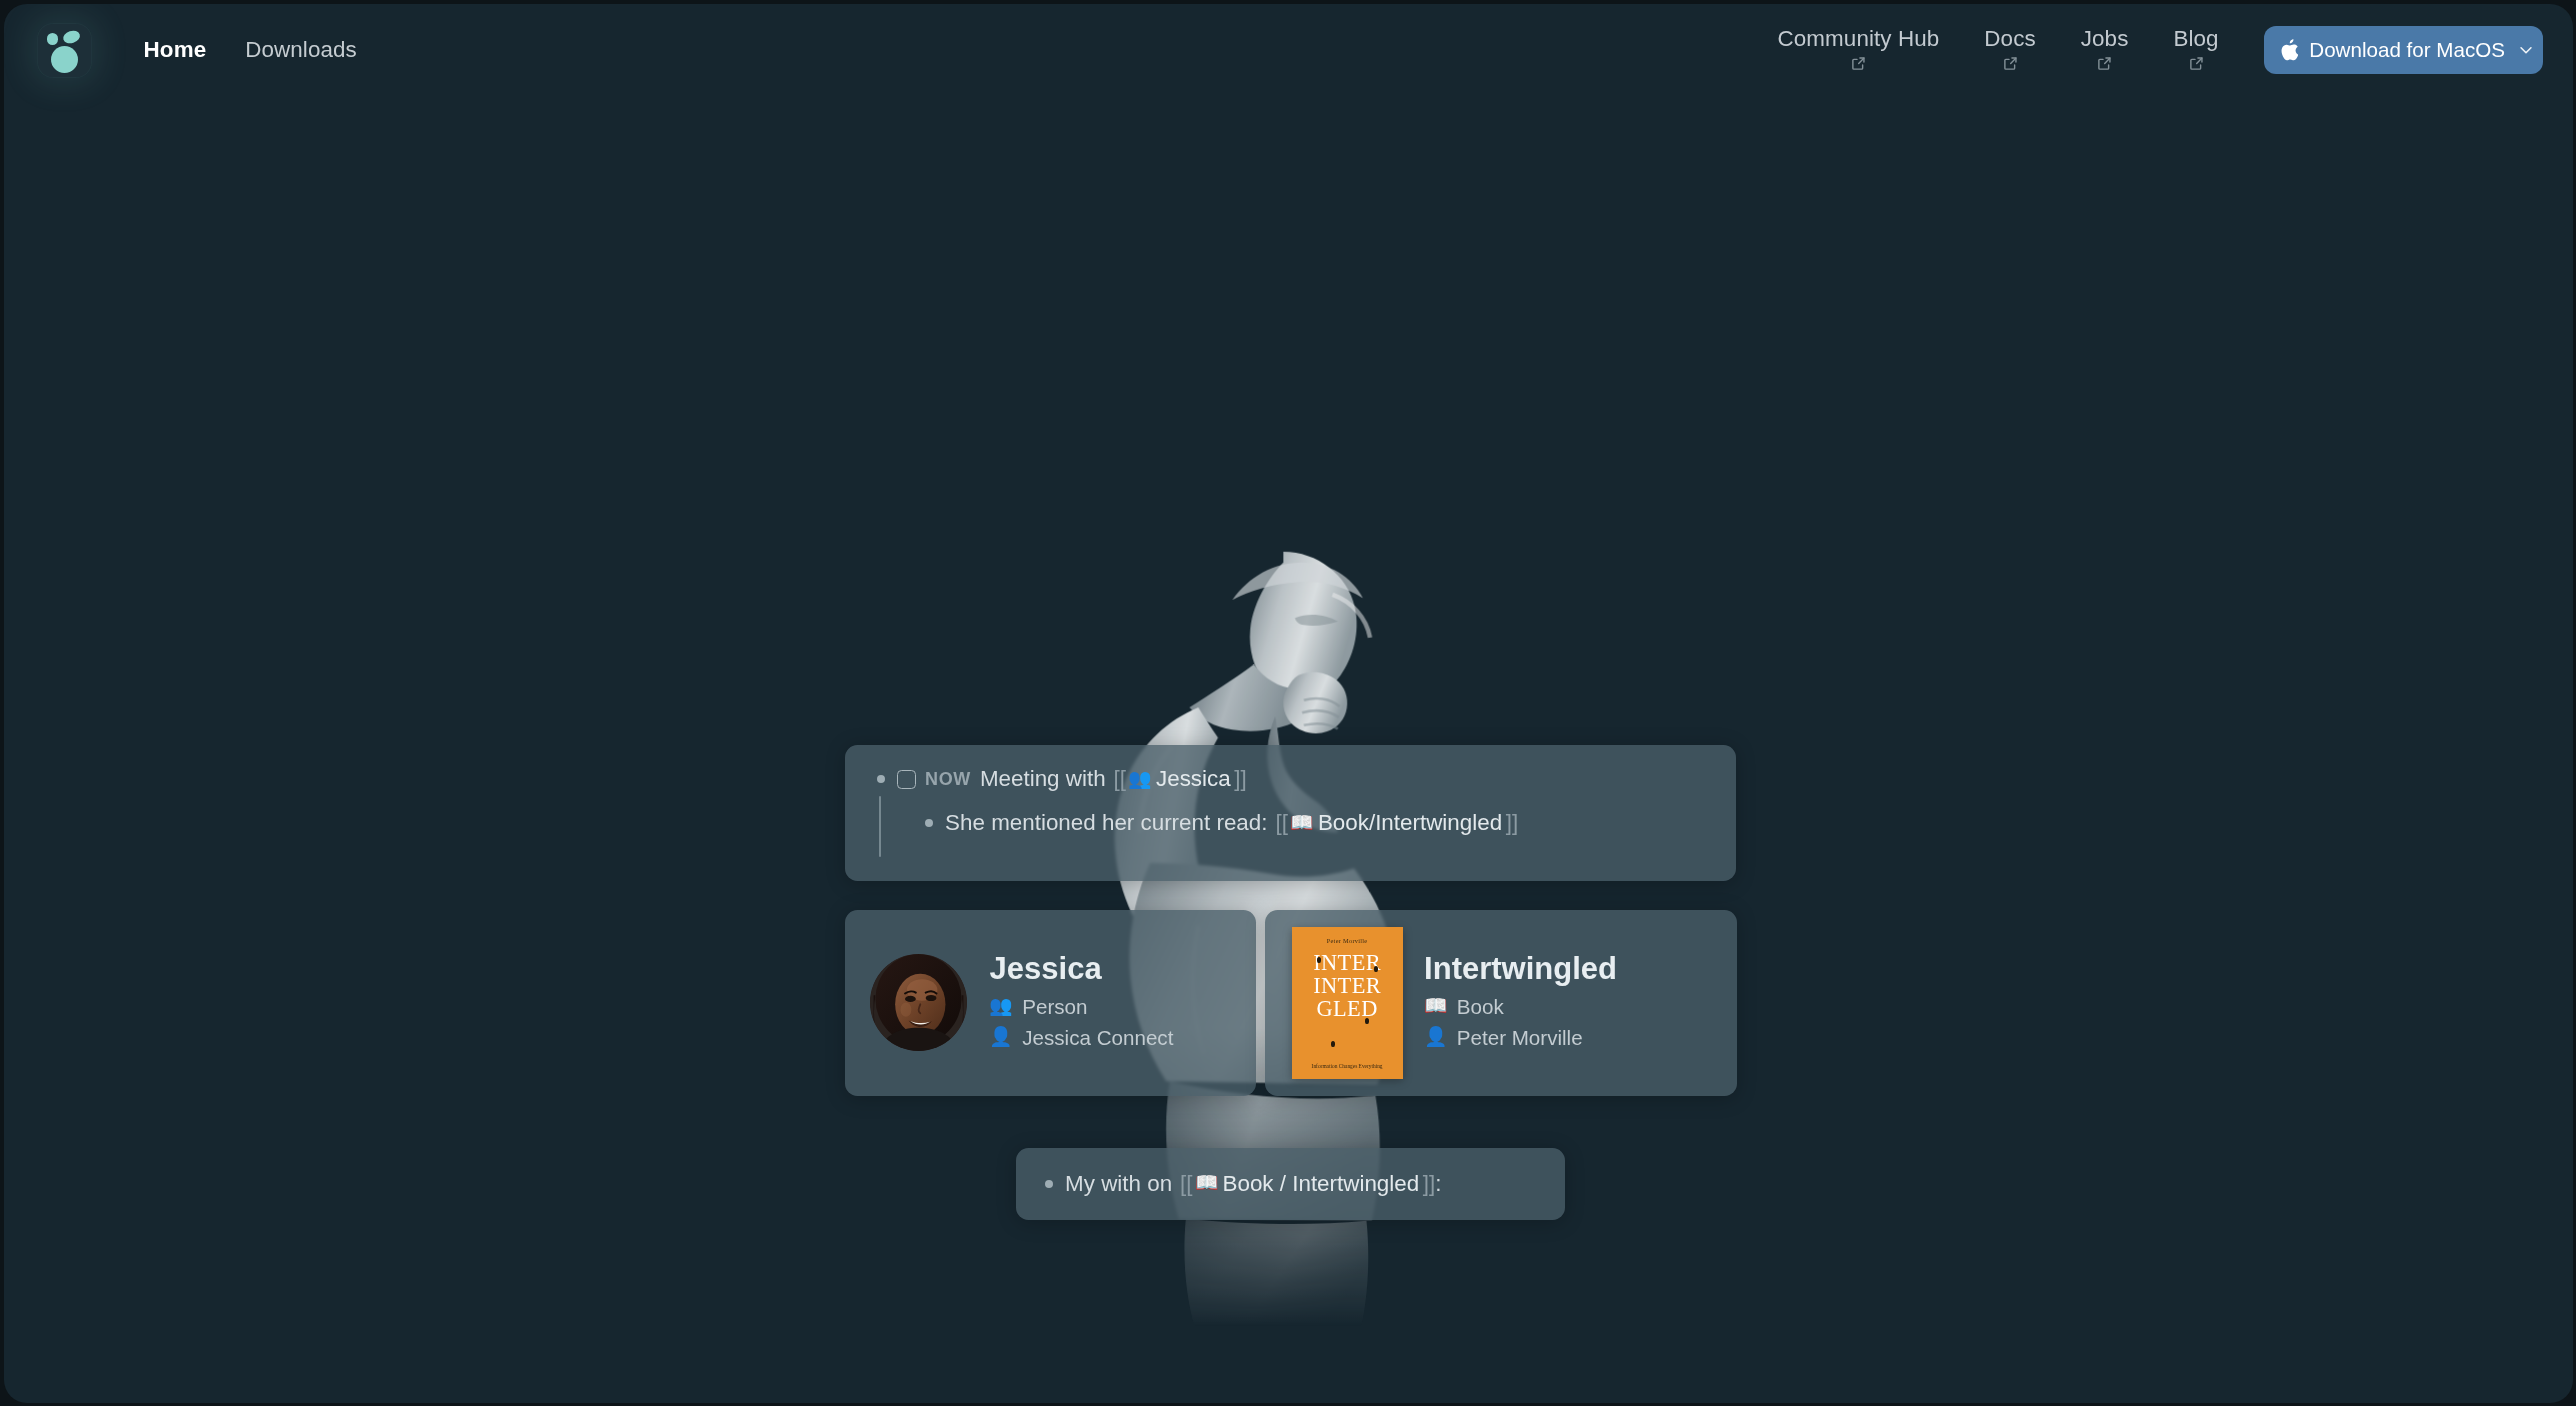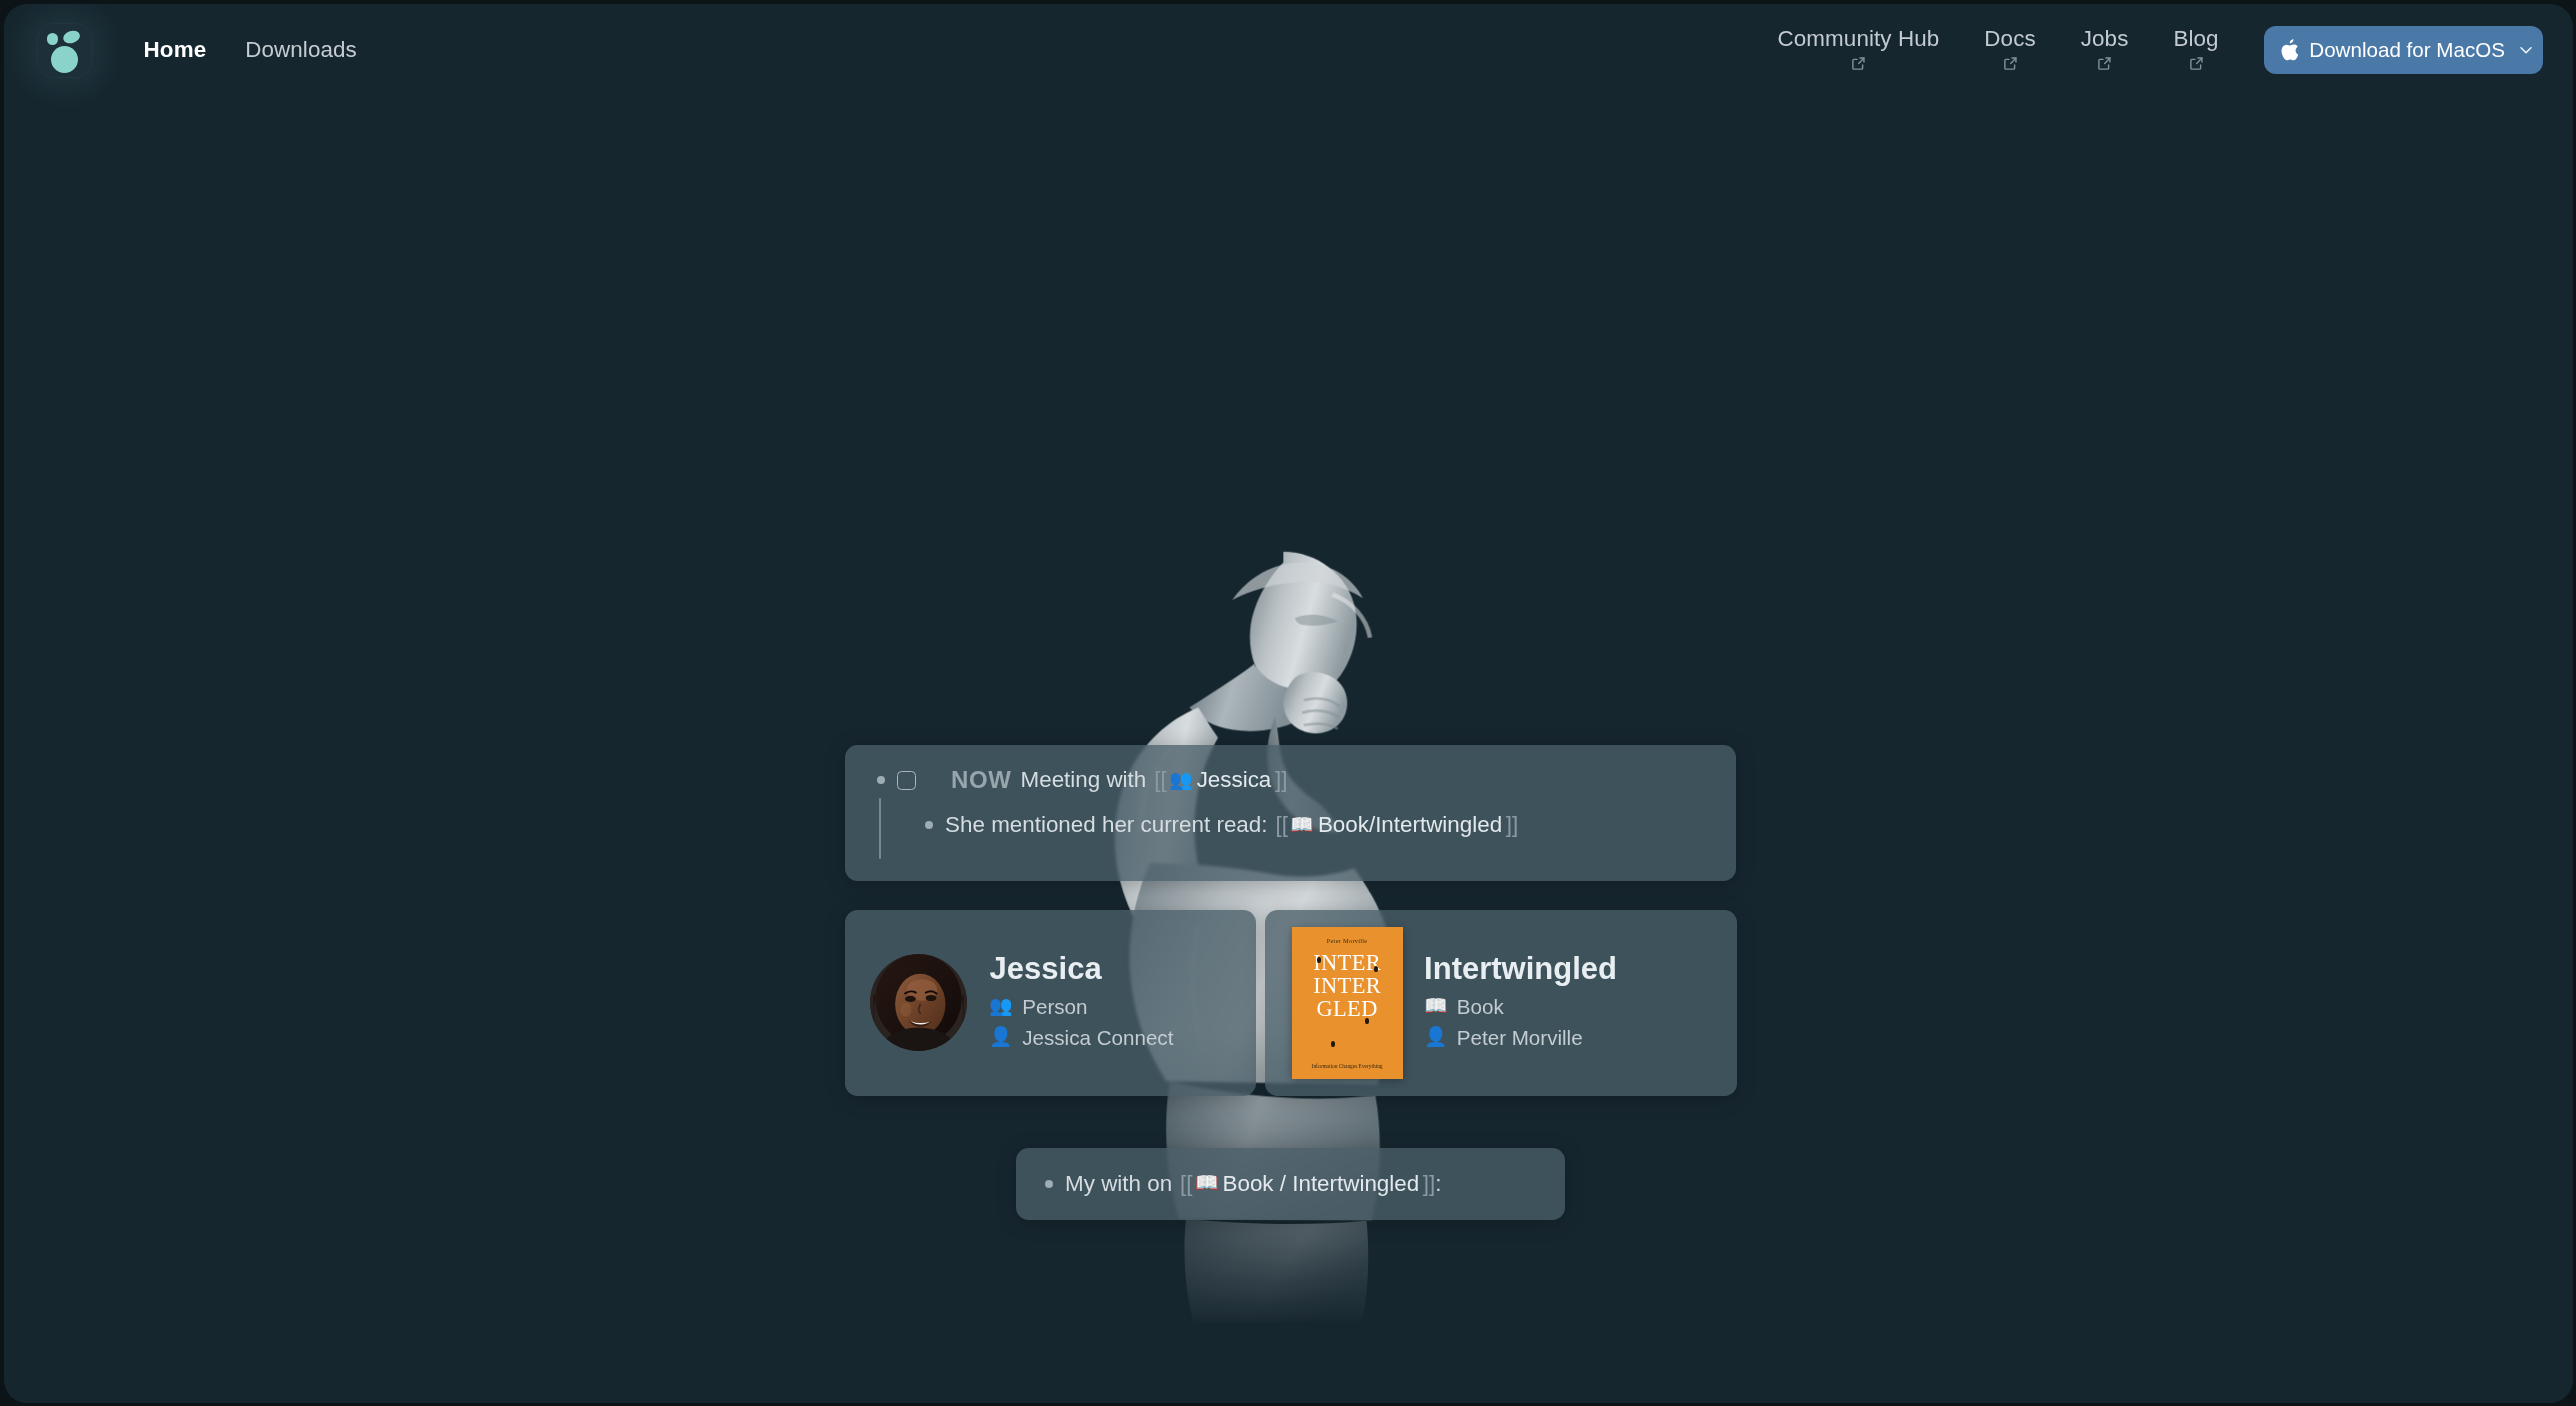--- a/index.html
+++ b/index.html
@@ -155,22 +155,22 @@
     width: 8px; height: 8px; border-radius: 50%;
     background: #9eadb4; margin-right: 12.5px; flex: 0 0 auto;
   }
   .checkbox {
     width: 19px; height: 19px;
     border: 1.8px solid #a9b6bc;
     border-radius: 4.5px;
     margin-right: 9px; flex: 0 0 auto;
   }
   .now-tag {
-    color: #97a5ac; font-weight: bold; font-size: 24px;
-    letter-spacing: 0.6px; margin-right: 9px; margin-left: 26px;
+    color: #97a5ac; font-weight: bold; font-size: 18px;
+    letter-spacing: 0.6px; margin-right: 9px;
   }
   .brk { color: #8c9ba3; }
   .wikitext { color: #e3e9ec; }
   .emoji { font-size: 19px; margin: 0 3.6px 0 2.7px; position: relative; top: -0.9px; }
 
   
   #person-card {
     left: 841px; top: 906px;
     width: 411px; height: 186px;
     display: flex; align-items: center;

